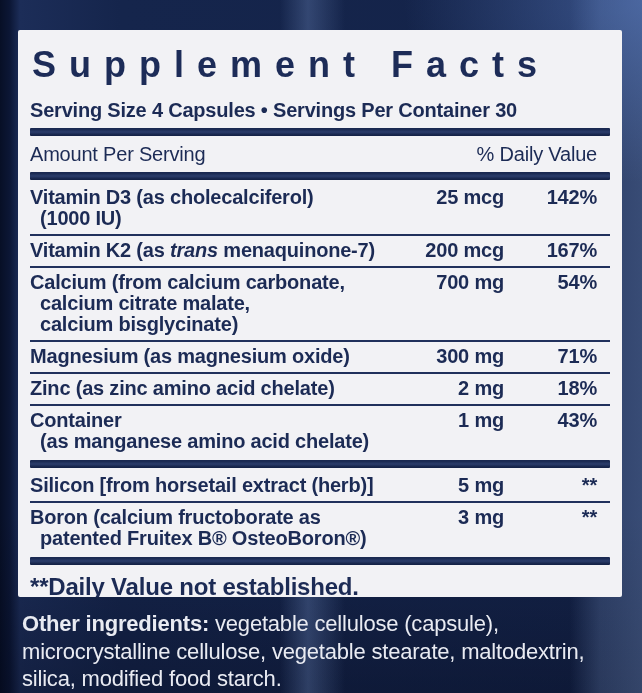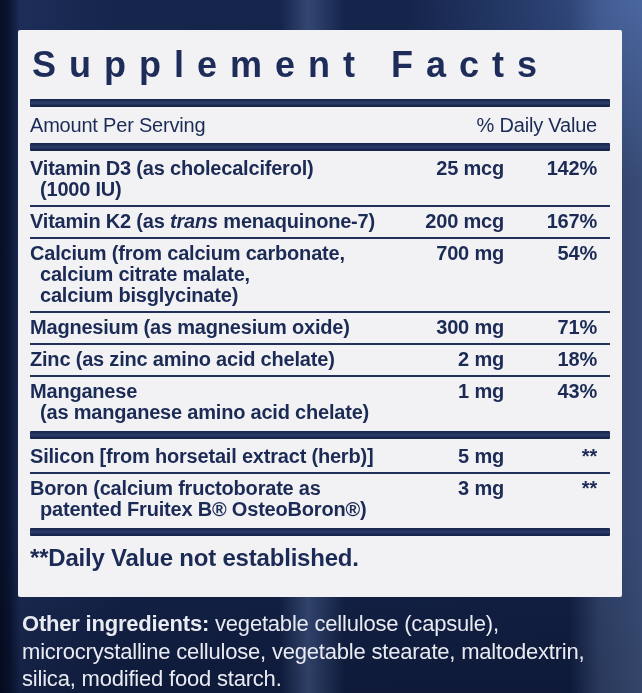--- a/index.html
+++ b/index.html
@@ -47,20 +47,21 @@
 </style>
 </head>
 <body>
 
 <div class="stage">
 
   <div class="panel">
 
     <div class="title">Supplement Facts</div>
 
+    <div class="serving">Serving Size 4 Capsules • Servings Per Container 30</div>
 
     <div class="bar"></div>
 
     <div class="hdr">
       <span>Amount Per Serving</span>
       <span>% Daily Value</span>
     </div>
 
     <div class="bar"></div>
 
@@ -112,21 +113,21 @@
         <div>Zinc (as zinc amino acid chelate)</div>
       </div>
       <div class="amt">2 mg</div>
       <div class="dv">18%</div>
     </div>
 
     <div class="rule"></div>
 
     <div class="row">
       <div class="name">
-        <div>Manganese</div>
+        <div>Container</div>
         <div class="cont">(as manganese amino acid chelate)</div>
       </div>
       <div class="amt">1 mg</div>
       <div class="dv">43%</div>
     </div>
 
     <div class="bar"></div>
 
     <div class="row">
       <div class="name">

